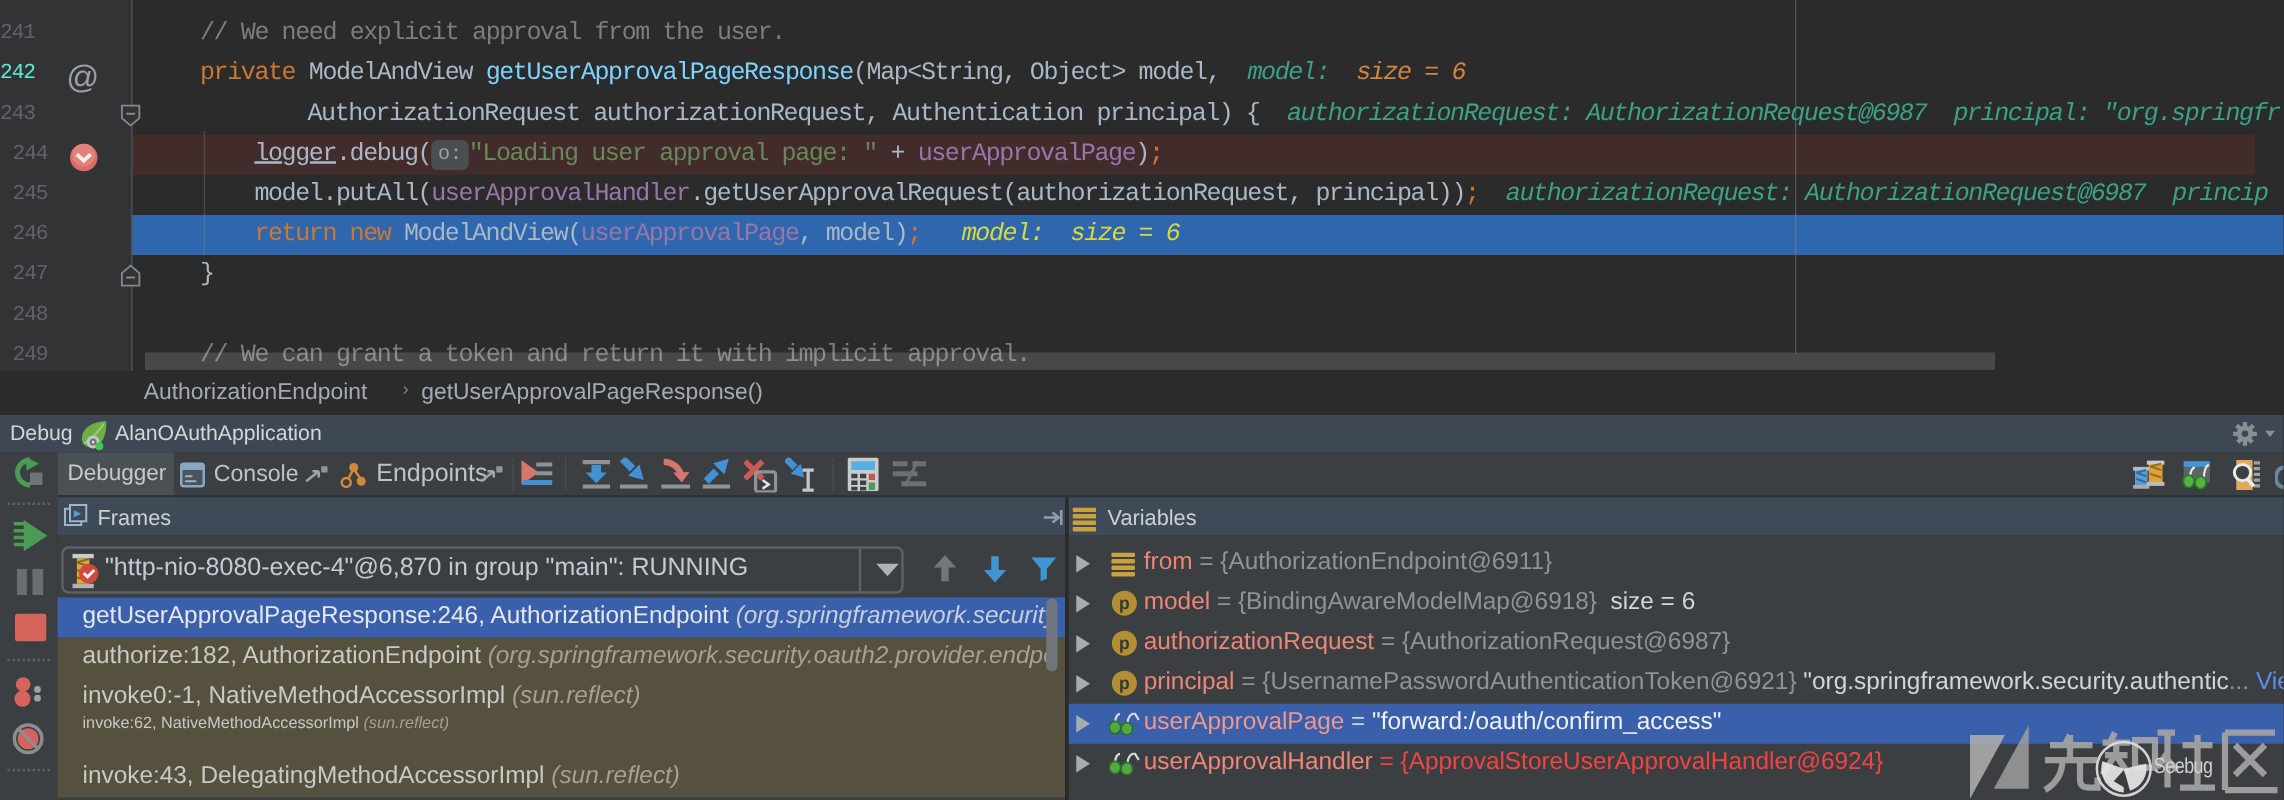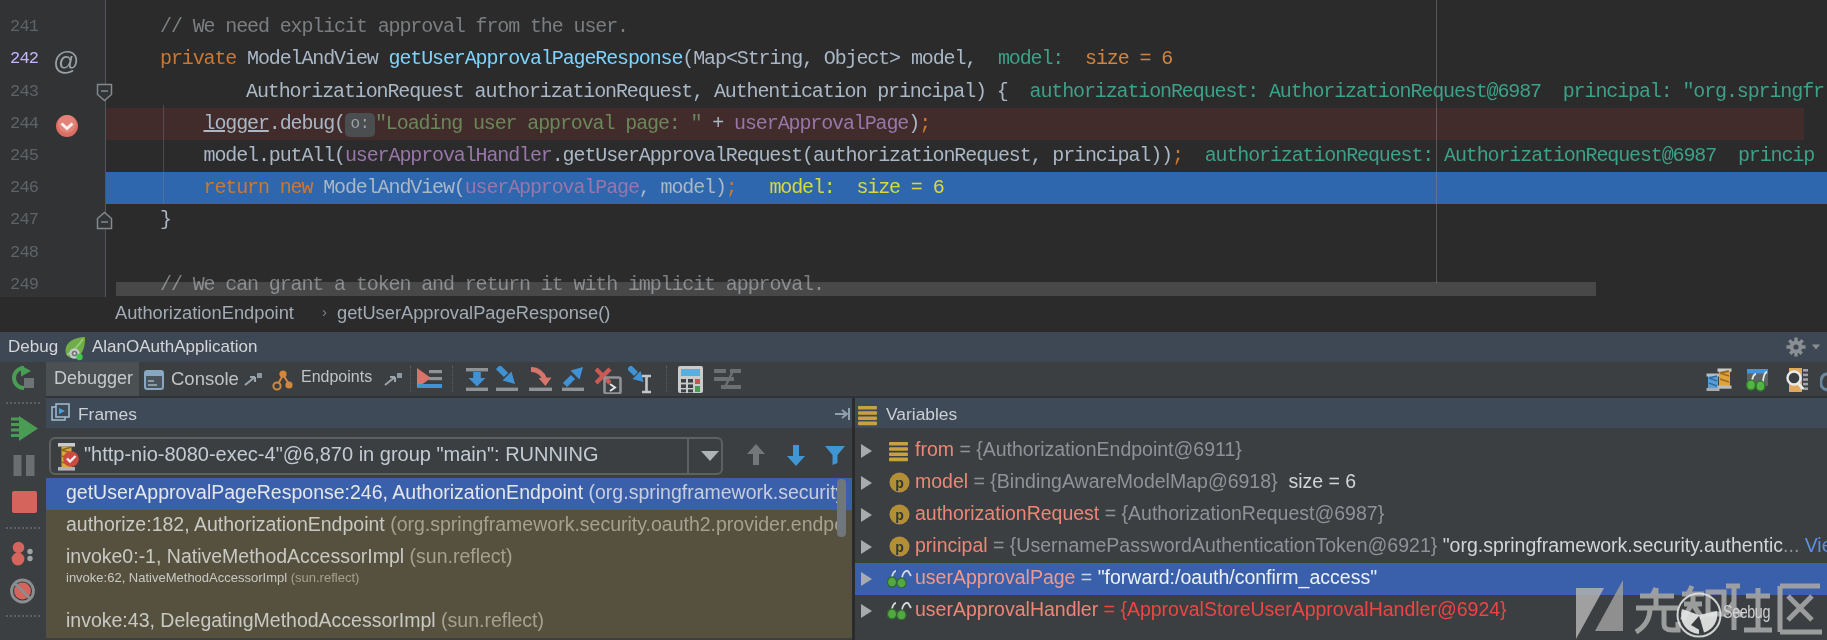--- a/index.html
+++ b/index.html
@@ -1,42 +1,42 @@
 <!DOCTYPE html>
 <html><head><meta charset="utf-8">
 <style>
 html,body{margin:0;padding:0;width:1827px;height:640px;background:#2b2b2b;overflow:hidden}
 *{box-sizing:border-box}
 .ab{position:absolute}
 .mono{font-family:"Liberation Mono",monospace;font-size:20px;letter-spacing:-1.12px;white-space:pre;line-height:32.2px;height:32.2px}
 .ui{font-family:"Liberation Sans",sans-serif;white-space:pre}
-.it{}
+.it{font-style:italic}
 </style></head>
 <body>
 <div class="ab" style="left:0;top:0;width:1827px;height:640px;overflow:hidden">
 
 <div class="ab" style="left:104.5px;top:107.8px;width:1699px;height:32.2px;background:#422c2b"></div>
 <div class="ab" style="left:104.5px;top:172.2px;width:1722px;height:32.2px;background:#2f67ae"></div>
 <div class="ab" style="left:162.5px;top:105px;width:1px;height:99px;background:rgba(130,135,138,0.34)"></div>
 <div class="ab" style="left:1435.5px;top:0;width:1px;height:283px;background:rgba(130,130,130,0.5)"></div>
 <div class="ab mono" style="left:160.0px;top:11.2px"><span style="color:#7a7e80;">// We need explicit approval from the user.</span></div>
 <div class="ab mono" style="left:160.0px;top:43.4px"><span style="color:#cc7832;">private </span><span style="color:#a9b7c6;">ModelAndView </span><span style="color:#7dd3fc;">getUserApprovalPageResponse</span><span style="color:#a9b7c6;">(Map&lt;String, Object&gt; model,  </span><span class="it"><span style="color:#3ba188;">model:</span><span style="color:#d08440;">  size = 6</span></span></div>
 <div class="ab mono" style="left:246.0px;top:75.6px"><span style="color:#a9b7c6;margin-top:28px;">AuthorizationRequest authorizationRequest, Authentication principal) {  </span><span class="it"><span style="color:#3ba188;">authorizationRequest: AuthorizationRequest@6987  principal: "org.springfr</span></span></div>
 <div class="ab mono" style="left:203.5px;top:107.8px"><span style="color:#a9b7c6;text-decoration:underline">logger</span><span style="color:#a9b7c6;">.debug(</span><span style="display:inline-block;width:30px;height:24px;line-height:23px;border-radius:5px;background:#4a4e50;color:#9da2a6;font-size:16px;letter-spacing:0;text-align:center;vertical-align:1px;font-style:normal">o:</span><span style="color:#6a8759;">"Loading user approval page: "</span><span style="color:#a9b7c6;"> + </span><span style="color:#9876aa;">userApprovalPage</span><span style="color:#a9b7c6;">)</span><span style="color:#cc7832;">;</span></div>
 <div class="ab mono" style="left:203.5px;top:140.0px"><span style="color:#a9b7c6;">model.putAll(</span><span style="color:#9876aa;">userApprovalHandler</span><span style="color:#a9b7c6;">.getUserApprovalRequest(authorizationRequest, principal))</span><span style="color:#cc7832;">;</span><span style="color:#a9b7c6;">  </span><span class="it"><span style="color:#3ba188;">authorizationRequest: AuthorizationRequest@6987  princip</span></span></div>
 <div class="ab mono" style="left:203.5px;top:172.2px"><span style="color:#cc7832;">return new </span><span style="color:#a9b7c6;">ModelAndView(</span><span style="color:#9876aa;">userApprovalPage</span><span style="color:#a9b7c6;">, model)</span><span style="color:#cc7832;">;</span><span style="color:#a9b7c6;">   </span><span class="it"><span style="color:#d8d93e;">model:  size = 6</span></span></div>
 <div class="ab mono" style="left:160.0px;top:204.4px"><span style="color:#a9b7c6;">}</span></div>
 <div class="ab mono" style="left:160.0px;top:268.8px"><span style="color:#7a7e80;">// We can grant a token and return it with implicit approval.</span></div>
 <div class="ab" style="left:116px;top:282px;width:1480px;height:14px;background:rgba(255,255,255,0.14)"></div>
 <div class="ab" style="left:0;top:0;width:104.5px;height:297px;background:#313335"></div>
 <div class="ab" style="left:104.5px;top:0;width:1px;height:297px;background:#53565a"></div>
 <div class="ab mono" style="left:0;top:-21.0px;width:38px;text-align:right;font-size:17px;letter-spacing:-0.9px;color:#606366">240</div>
-<div class="ab mono" style="left:0;top:11.2px;width:38px;text-align:right;font-size:17px;letter-spacing:-0.9px;color:#606366">241</div>
-<div class="ab mono" style="left:0;top:43.4px;width:38px;text-align:right;font-size:17px;letter-spacing:-0.9px;color:#c4b5fd">242</div>
-<div class="ab mono" style="left:0;top:75.6px;width:38px;text-align:right;font-size:17px;letter-spacing:-0.9px;color:#606366">243</div>
+<div class="ab mono" style="left:0;top:11.2px;width:38px;font-size:17px;letter-spacing:-0.9px;color:#606366">241</div>
+<div class="ab mono" style="left:0;top:43.4px;width:38px;font-size:17px;letter-spacing:-0.9px;color:#5eead4">242</div>
+<div class="ab mono" style="left:0;top:75.6px;width:38px;font-size:17px;letter-spacing:-0.9px;color:#606366">243</div>
 <div class="ab mono" style="left:0;top:107.8px;width:38px;text-align:right;font-size:17px;letter-spacing:-0.9px;color:#606366">244</div>
 <div class="ab mono" style="left:0;top:140.0px;width:38px;text-align:right;font-size:17px;letter-spacing:-0.9px;color:#606366">245</div>
 <div class="ab mono" style="left:0;top:172.2px;width:38px;text-align:right;font-size:17px;letter-spacing:-0.9px;color:#606366">246</div>
 <div class="ab mono" style="left:0;top:204.4px;width:38px;text-align:right;font-size:17px;letter-spacing:-0.9px;color:#606366">247</div>
 <div class="ab mono" style="left:0;top:236.6px;width:38px;text-align:right;font-size:17px;letter-spacing:-0.9px;color:#606366">248</div>
 <div class="ab mono" style="left:0;top:268.8px;width:38px;text-align:right;font-size:17px;letter-spacing:-0.9px;color:#606366">249</div>
 <div class="ab ui" style="left:53px;top:46px;font-size:26px;color:#9aa0a4">@</div>
 <svg class="ab" style="left:55px;top:114px" width="24" height="24" viewBox="0 0 24 24">
 <circle cx="12" cy="12" r="11" fill="#db6e62"></circle>
 <circle cx="12" cy="10" r="9" fill="#e2837a"></circle>
@@ -89,21 +89,21 @@
 <rect x="14" y="2" width="5" height="5" fill="#8b97a1"></rect>
     </svg>
 <svg class="ab" style="left:270px;top:367px" width="26" height="26" viewBox="0 0 26 26">
 <g stroke="#d2883c" stroke-width="2" fill="none">
         <path d="M7 19 L13 8 L19 17"></path>
       </g>
 <circle cx="7" cy="19" r="3.6" fill="#3c3f41" stroke="#d2883c" stroke-width="2"></circle>
 <circle cx="13" cy="7" r="3.6" fill="#d2883c"></circle>
 <circle cx="19" cy="18" r="3.6" fill="#d2883c"></circle>
 </svg>
-<div class="ab ui" style="left:301px;top:368px;font-size:16px;color:#c0c3c5">Endpoints</div>
+<div class="ab ui" style="left:301px;top:368px;font-size:20px;color:#c0c3c5">Endpoints</div>
 <svg class="ab" style="left:383px;top:371px" width="20" height="18" viewBox="0 0 20 18">
 <path d="M2 14 L12 6 M12 6 L7 6 M12 6 L12 11" stroke="#9aa5ae" stroke-width="2" fill="none"></path>
 <rect x="14" y="2" width="5" height="5" fill="#8b97a1"></rect>
     </svg>
 <div class="ab" style="left:410px;top:366px;width:1px;height:26px;border-left:1px dotted #5a5e60"></div>
 <div class="ab" style="left:452px;top:366px;width:1px;height:26px;border-left:1px dotted #5a5e60"></div>
 <div class="ab" style="left:666px;top:366px;width:1px;height:26px;border-left:1px dotted #5a5e60"></div>
 <svg class="ab" style="left:417px;top:368px" width="25" height="21" viewBox="0 0 25 21">
 <path d="M0 0 L14 10 L0 20 Z" fill="#d5756c"></path>
 <rect x="12" y="2" width="13" height="3.2" fill="#8f9395"></rect>

